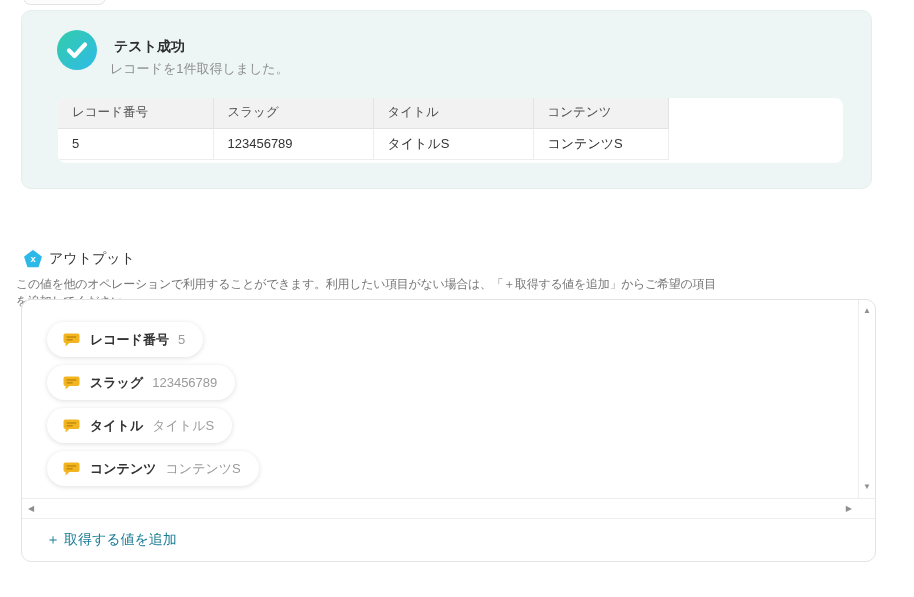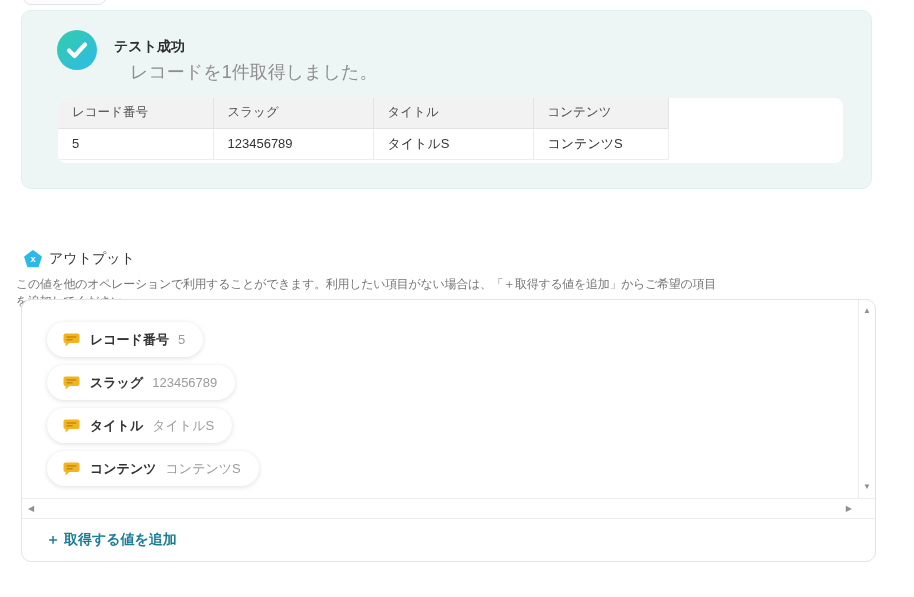--- a/index.html
+++ b/index.html
@@ -11,21 +11,21 @@
   .top-crop { left:23px; top:-10px; width:83px; height:15px; background:#fcfcfc;
     border:1px solid #e2e2e2; border-radius:8px; }
 
   
   .success-panel { left:21px; top:10px; width:851px; height:179px;
     background:#eef6f5; border:1px solid #e3efee; border-radius:10px; }
   .check-circle { position:absolute; left:35px; top:19px; width:40px; height:40px;
     border-radius:50%; background:linear-gradient(135deg,#33ccaa 0%,#2fbbe8 100%);
     display:flex; align-items:center; justify-content:center; }
   .succ-title { position:absolute; left:92px; top:27px; font-size:14px; font-weight:700; color:#2e2e2e; }
-  .succ-sub { position:absolute; left:108px; top:49px; font-size:18px; color:#8e8e8e; }
+  .succ-sub { position:absolute; left:88px; top:49px; font-size:13px; color:#8e8e8e; }
 
   .table-card { position:absolute; left:36px; top:87px; width:785px; height:65px;
     background:#ffffff; border-radius:8px; overflow:hidden; }
   table.rec { border-collapse:collapse; table-layout:fixed; }
   table.rec th, table.rec td { text-align:left; padding:0 0 0 14px; font-weight:400;
     overflow:hidden; white-space:nowrap; }
   table.rec th { background:#f2f2f2; height:30px; font-size:12.5px; color:#4f4f4f;
     border-right:1px solid #e3e3e3; border-bottom:1px solid #e3e3e3; }
   table.rec td { height:31px; font-size:13px; color:#333333;
     border-right:1px solid #ededed; border-bottom:1px solid #ededed; background:#fff; }
@@ -50,21 +50,21 @@
 
   .v-scrollbar { width:17px; border-left:1px solid #ededed; display:flex;
     flex-direction:column; justify-content:space-between; align-items:center; padding:7px 0; }
   .middle-row { height:20px; border-top:1px solid #ededed; display:flex; }
   .h-scroll { flex:1; display:flex; justify-content:space-between; align-items:center; padding:0 6px; }
   .corner { width:17px; }
   .arrow { font-size:8px; color:#8f8f8f; line-height:1; cursor:pointer; user-select:none; }
 
   .box-footer { flex:1; border-top:1px solid #ededed; display:flex; align-items:center;
     padding-left:24px; }
-  .add-link { font-size:14px; font-weight:700; color:#1b7d96; cursor:pointer; }
+  .add-link { font-size:14px; font-weight:400; color:#1b7d96; cursor:pointer; }
 </style>
 </head>
 <body>
 
 <div class="abs top-crop"></div>
 
 <section class="abs success-panel">
   <div class="check-circle">
     <svg width="40" height="40" viewBox="0 0 40 40">
       <polyline points="12,20.5 17.5,26 28,14.5" fill="none" stroke="#ffffff" stroke-width="4.2" stroke-linecap="round" stroke-linejoin="round"></polyline>

